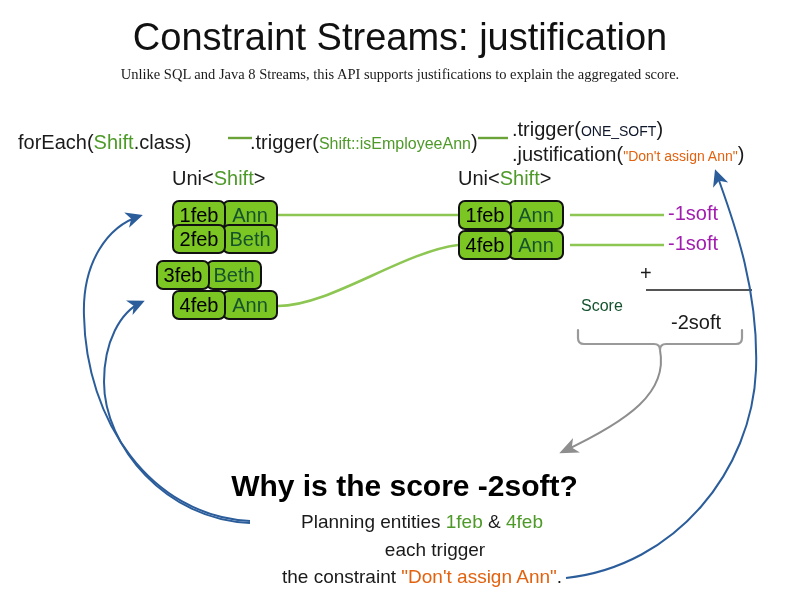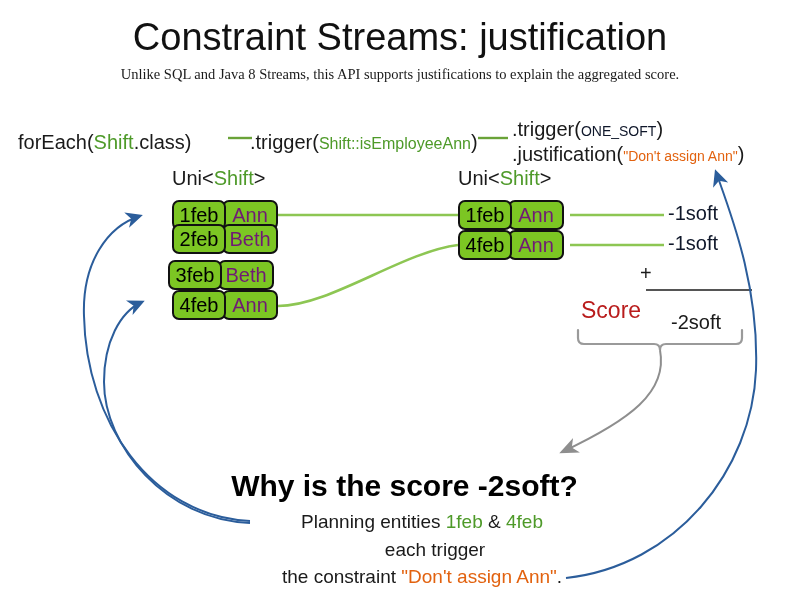--- a/index.html
+++ b/index.html
@@ -94,46 +94,46 @@
   }
   .cell.date {
     width: 54px;
     color: #000000;
     margin-right: -4px;
     position: relative;
     z-index: 2;
   }
   .cell.name {
     width: 56px;
-    color: #701a75;
+    color: #14532d;
     position: relative;
     z-index: 1;
   }
 
   
   .soft-label {
     font-size: 20px;
-    color: #0f172a;
+    color: #a21caf;
   }
   #soft-1 { left: 668px; top: 202px; }
   #soft-2 { left: 668px; top: 232px; }
   #plus-sign {
     left: 640px; top: 262px;
     font-size: 20px;
     color: #1a1a1a;
   }
   #sum-rule {
     left: 646px; top: 289px;
     width: 106px; height: 2px;
     background: #555555;
   }
   #score-word {
     left: 581px; top: 297px;
-    font-size: 23px;
-    color: #b91c1c;
+    font-size: 16px;
+    color: #14532d;
   }
   #score-total {
     left: 671px; top: 311px;
     font-size: 20px;
     color: #1a1a1a;
   }
 
   
   #why-heading {
     left: 0; top: 469px;
@@ -189,21 +189,21 @@
   <div class="abs uni-label" id="uni-right"><span>Uni&lt;</span><span class="type">Shift</span><span>&gt;</span></div>
 
   <div class="shift-row" style="left:172px; top:200px;">
     <div class="cell date">1feb</div>
     <div class="cell name">Ann</div>
   </div>
   <div class="shift-row" style="left:172px; top:224px;">
     <div class="cell date">2feb</div>
     <div class="cell name">Beth</div>
   </div>
-  <div class="shift-row" style="left:168px; top:260px;align-items:flex-end;">
+  <div class="shift-row" style="left:156px; top:260px;align-items:flex-end;">
     <div class="cell date">3feb</div>
     <div class="cell name">Beth</div>
   </div>
   <div class="shift-row" style="left:172px; top:290px;">
     <div class="cell date">4feb</div>
     <div class="cell name">Ann</div>
   </div>
 
   <div class="shift-row" style="left:458px; top:200px;">
     <div class="cell date">1feb</div>

